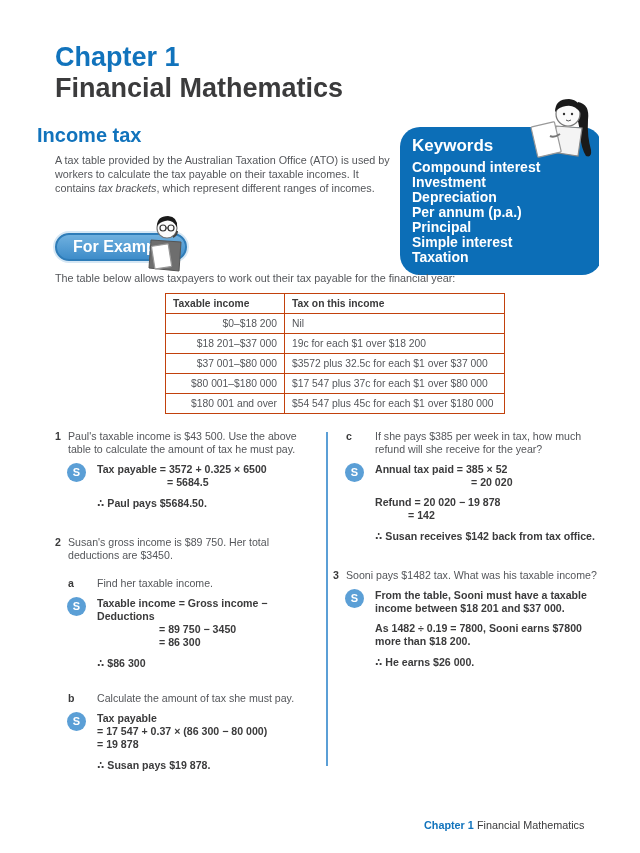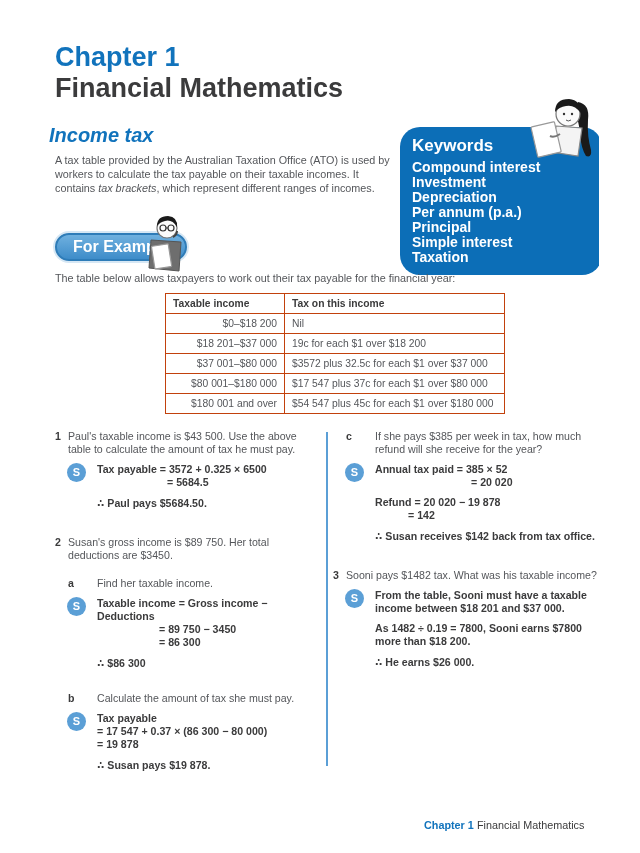--- a/index.html
+++ b/index.html
@@ -4,21 +4,21 @@
 <style>
   html,body{margin:0;padding:0;background:#ffffff;}
   .page{position:relative;width:599px;height:853px;background:#ffffff;overflow:hidden;
         font-family:"Liberation Sans","DejaVu Sans",sans-serif;}
 
   
   .chapter-head{position:absolute;left:55px;top:42px;}
   .chapter-label{font-size:27px;font-weight:bold;color:#1173BC;line-height:31px;}
   .chapter-title{font-size:27px;font-weight:bold;color:#3B3B3C;line-height:31px;}
 
-  .section-title{position:absolute;left:49px;top:124px;font-size:20px;font-weight:bold;color:#1173BC;font-style:italic;}
+  .section-title{position:absolute;left:37px;top:124px;font-size:20px;font-weight:bold;color:#1173BC;}
 
   .intro{position:absolute;left:55px;top:153px;width:338px;font-size:10.8px;color:#54565A;line-height:14.2px;}
   .intro i{font-style:italic;}
 
   
   .kw-box{position:absolute;left:400px;top:127px;width:174px;background:#0C6EB7;border-radius:20px;
           padding:9px 16px 10px 12px;}
   .kw-title{font-size:17px;font-weight:bold;color:#ffffff;margin-bottom:4px;}
   .kw-item{font-size:14px;font-weight:600;color:#ffffff;line-height:15px;}
   .kw-mascot{position:absolute;left:518px;top:94px;width:84px;height:78px;}

